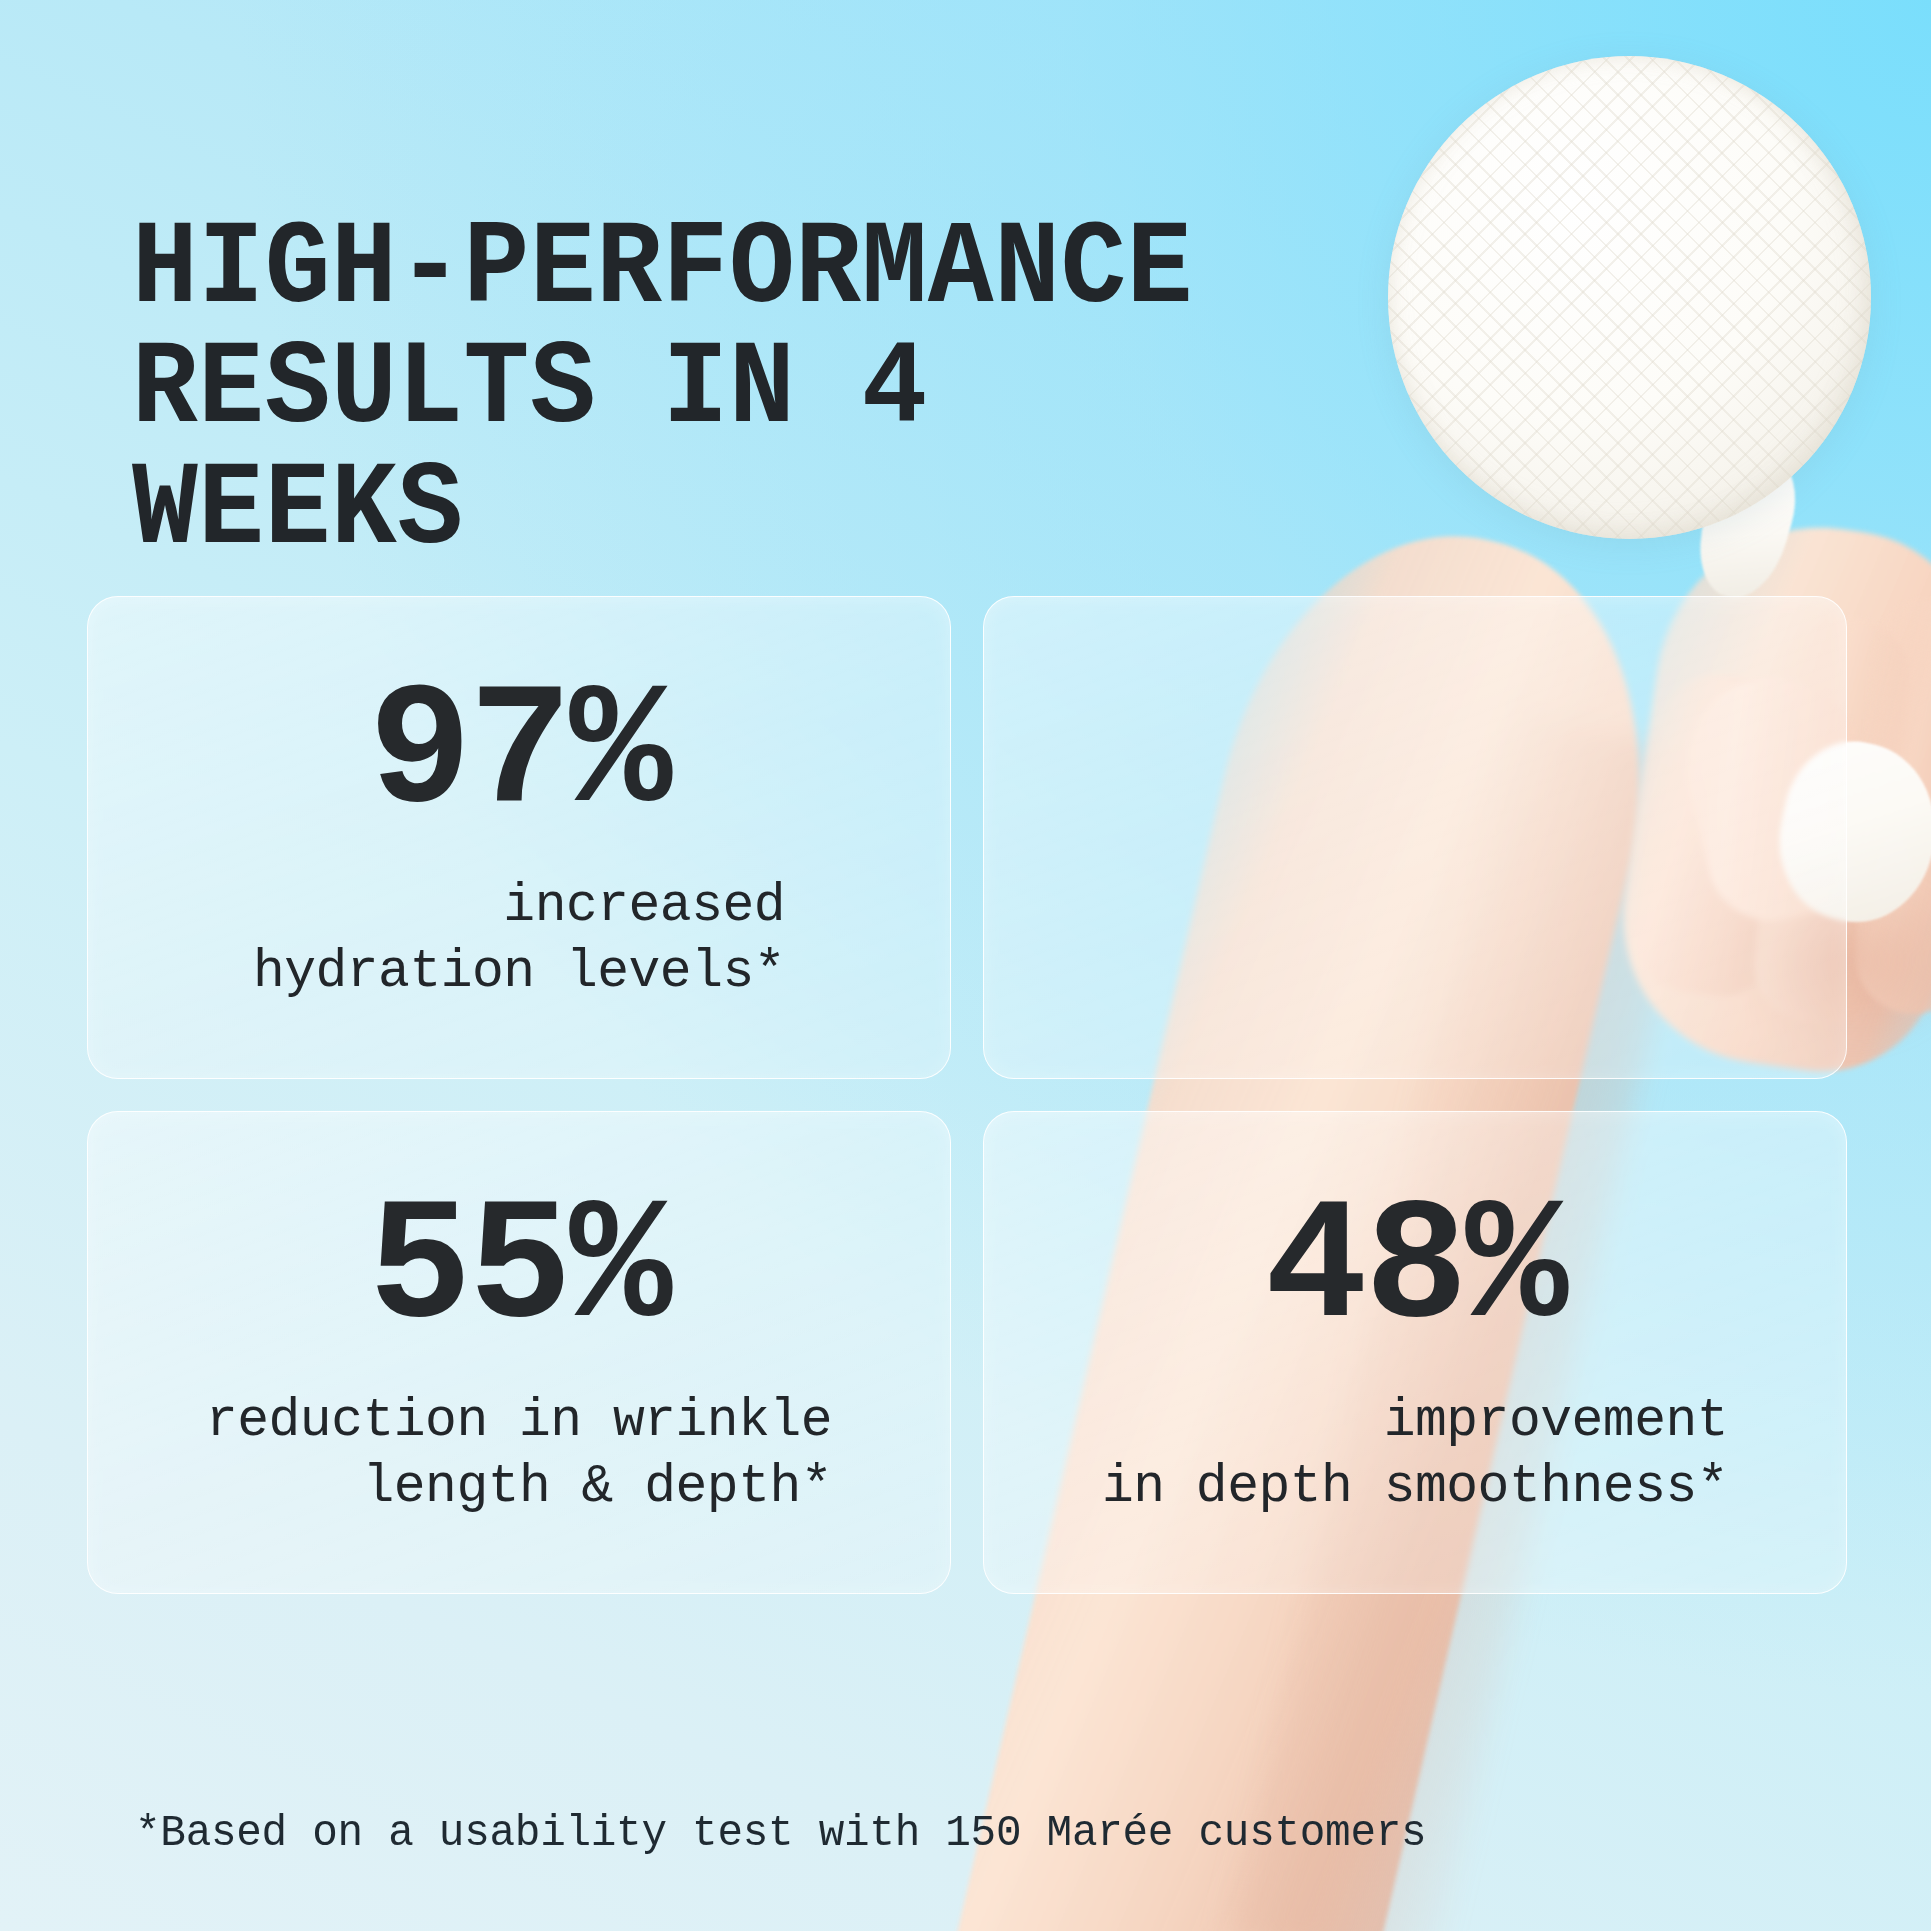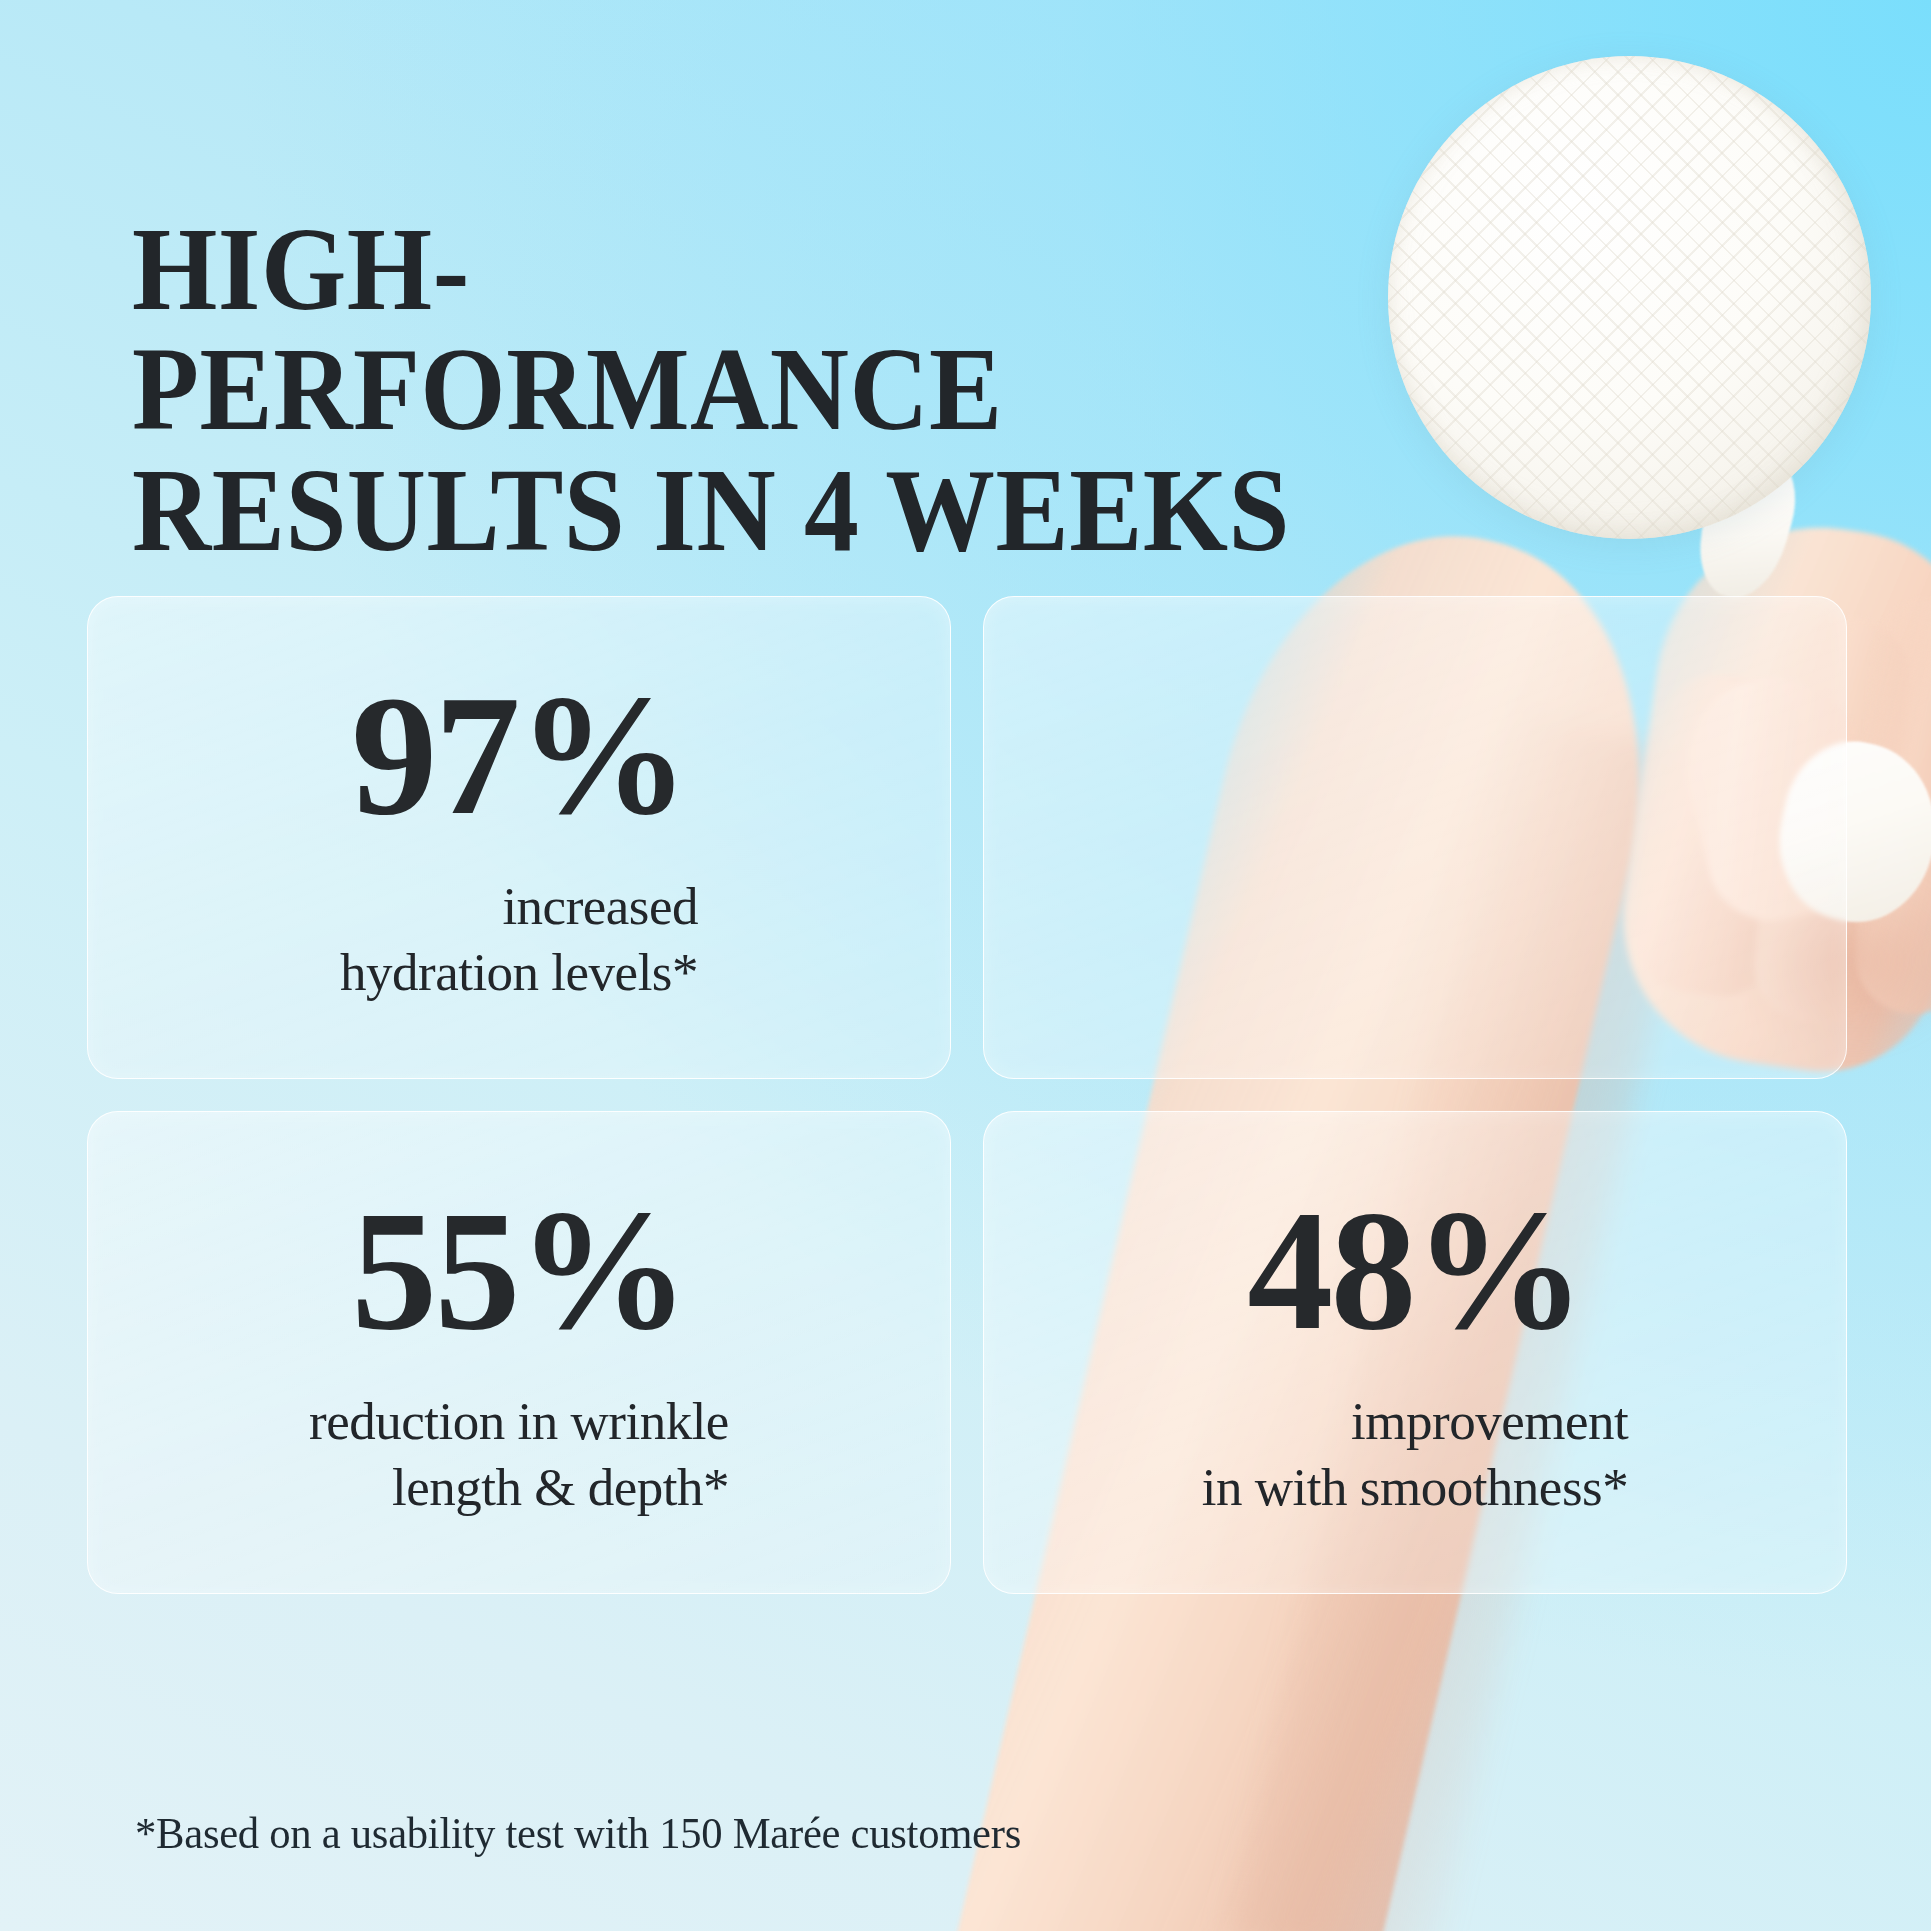--- a/index.html
+++ b/index.html
@@ -5,21 +5,21 @@
   html, body {
     margin: 0;
     padding: 0;
     background: #ffffff;
   }
   #canvas {
     position: relative;
     width: 1931px;
     height: 1931px;
     overflow: hidden;
-    font-family: Liberation Serif, serif;
+    font-family: Liberation Mono, monospace;
     
     background:
       radial-gradient(circle at 100% 0%, rgba(120,222,252,0.95) 0%, rgba(150,226,250,0.55) 32%, rgba(180,233,248,0.0) 62%),
       linear-gradient(205deg, #9fe3fa 0%, #b8e9f7 30%, #cdeff7 58%, #dbf0f6 82%, #e2f2f7 100%);
   }
 
   
   .photo-layer {
     position: absolute;
     inset: 0;
@@ -275,21 +275,21 @@
 
       <div class="stat-card">
         <div class="stat-value">55%</div>
         <div class="stat-label">reduction in wrinkle
 length &amp; depth*</div>
       </div>
 
       <div class="stat-card">
         <div class="stat-value">48%</div>
         <div class="stat-label">improvement
-in with smoothness*</div>
+in depth smoothness*</div>
       </div>
 
     </div>
 
     <div class="footnote">*Based on a usability test with 150 Marée customers</div>
 
   </div>
 </div>
 
 

